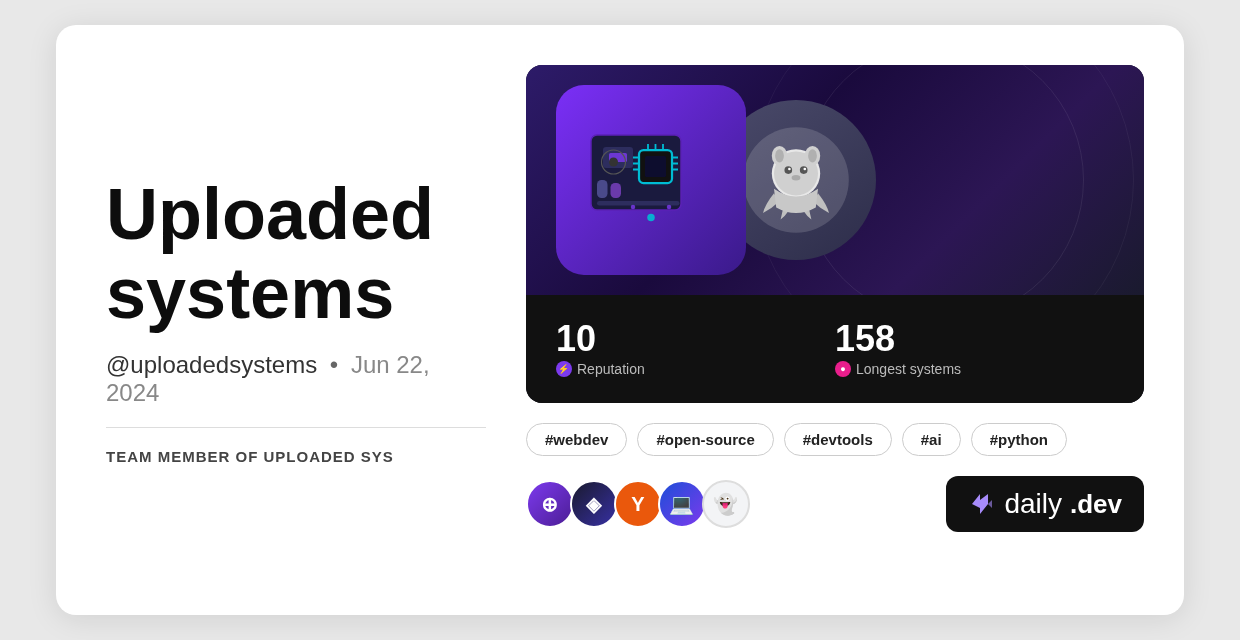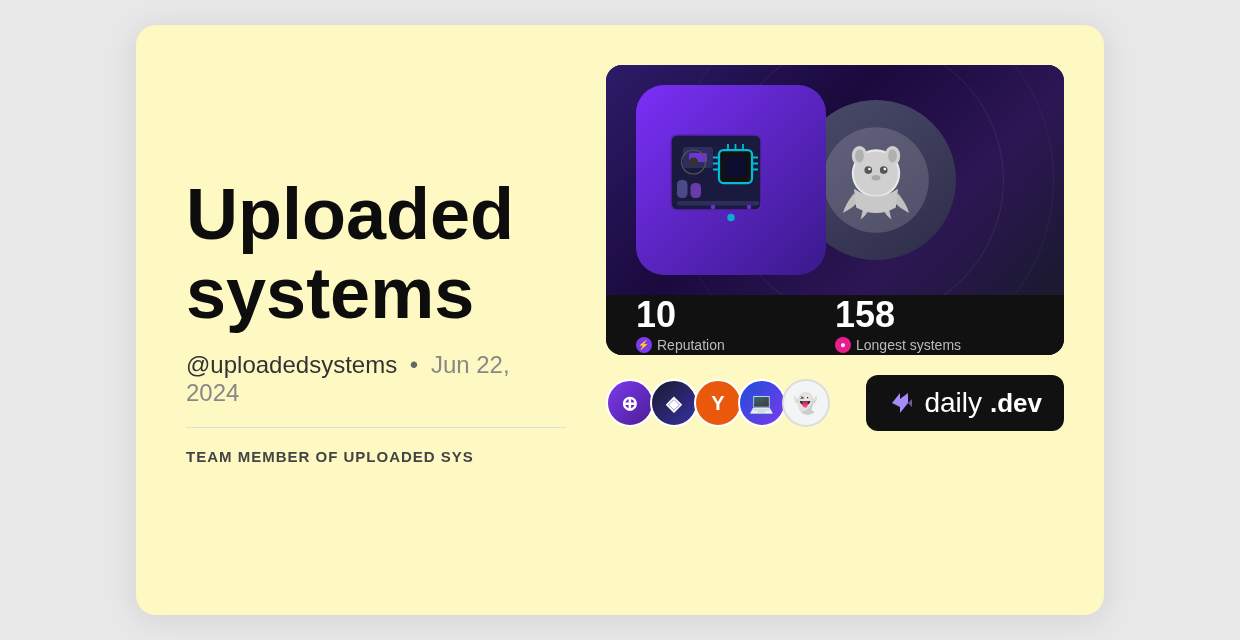--- a/index.html
+++ b/index.html
@@ -6,23 +6,23 @@
     body {
       background: #e8e8e8;
       display: flex;
       align-items: center;
       justify-content: center;
       min-height: 100vh;
       font-family: -apple-system, BlinkMacSystemFont, 'Segoe UI', sans-serif;
     }
 
     .card {
-      background: #fef9c3;
+      background: #ffffff;
       border-radius: 20px;
-      width: 968px;
+      width: 1128px;
       min-height: 590px;
       display: flex;
       flex-direction: row;
       align-items: stretch;
       overflow: hidden;
       padding: 40px 40px 40px 50px;
       gap: 40px;
       position: relative;
       box-shadow: 0 4px 30px rgba(0,0,0,0.1);
     }
@@ -152,21 +152,21 @@
     }
 
     .github-octocat {
       width: 110px;
       height: 110px;
     }
 
     
     .stats-bar {
       background: #111;
-      padding: 2px 30px;
+      padding: 26px 30px;
       display: flex;
       align-items: center;
       gap: 0;
     }
 
     .stat-item {
       display: flex;
       flex-direction: column;
       flex: 1;
       gap: 4px;
@@ -377,20 +377,27 @@
         <div class="stat-item">
           <span class="stat-number">158</span>
           <div class="stat-label">
             <span class="stat-icon streak">●</span>
             <span>Longest systems</span>
           </div>
         </div>
       </div>
     </div>
 
+    <div class="tags-row" id="tags-container">
+        <span class="tag">#webdev</span>
+        <span class="tag">#open-source</span>
+        <span class="tag">#devtools</span>
+        <span class="tag">#ai</span>
+        <span class="tag">#python</span>
+      </div>
 
     <div class="bottom-row">
       <div class="source-icons" id="source-icons-container">
           <div class="source-icon purple">⊕</div>
           <div class="source-icon dark">◈</div>
           <div class="source-icon orange">Y</div>
           <div class="source-icon blue">💻</div>
           <div class="source-icon ghost">👻</div>
         </div>
 

